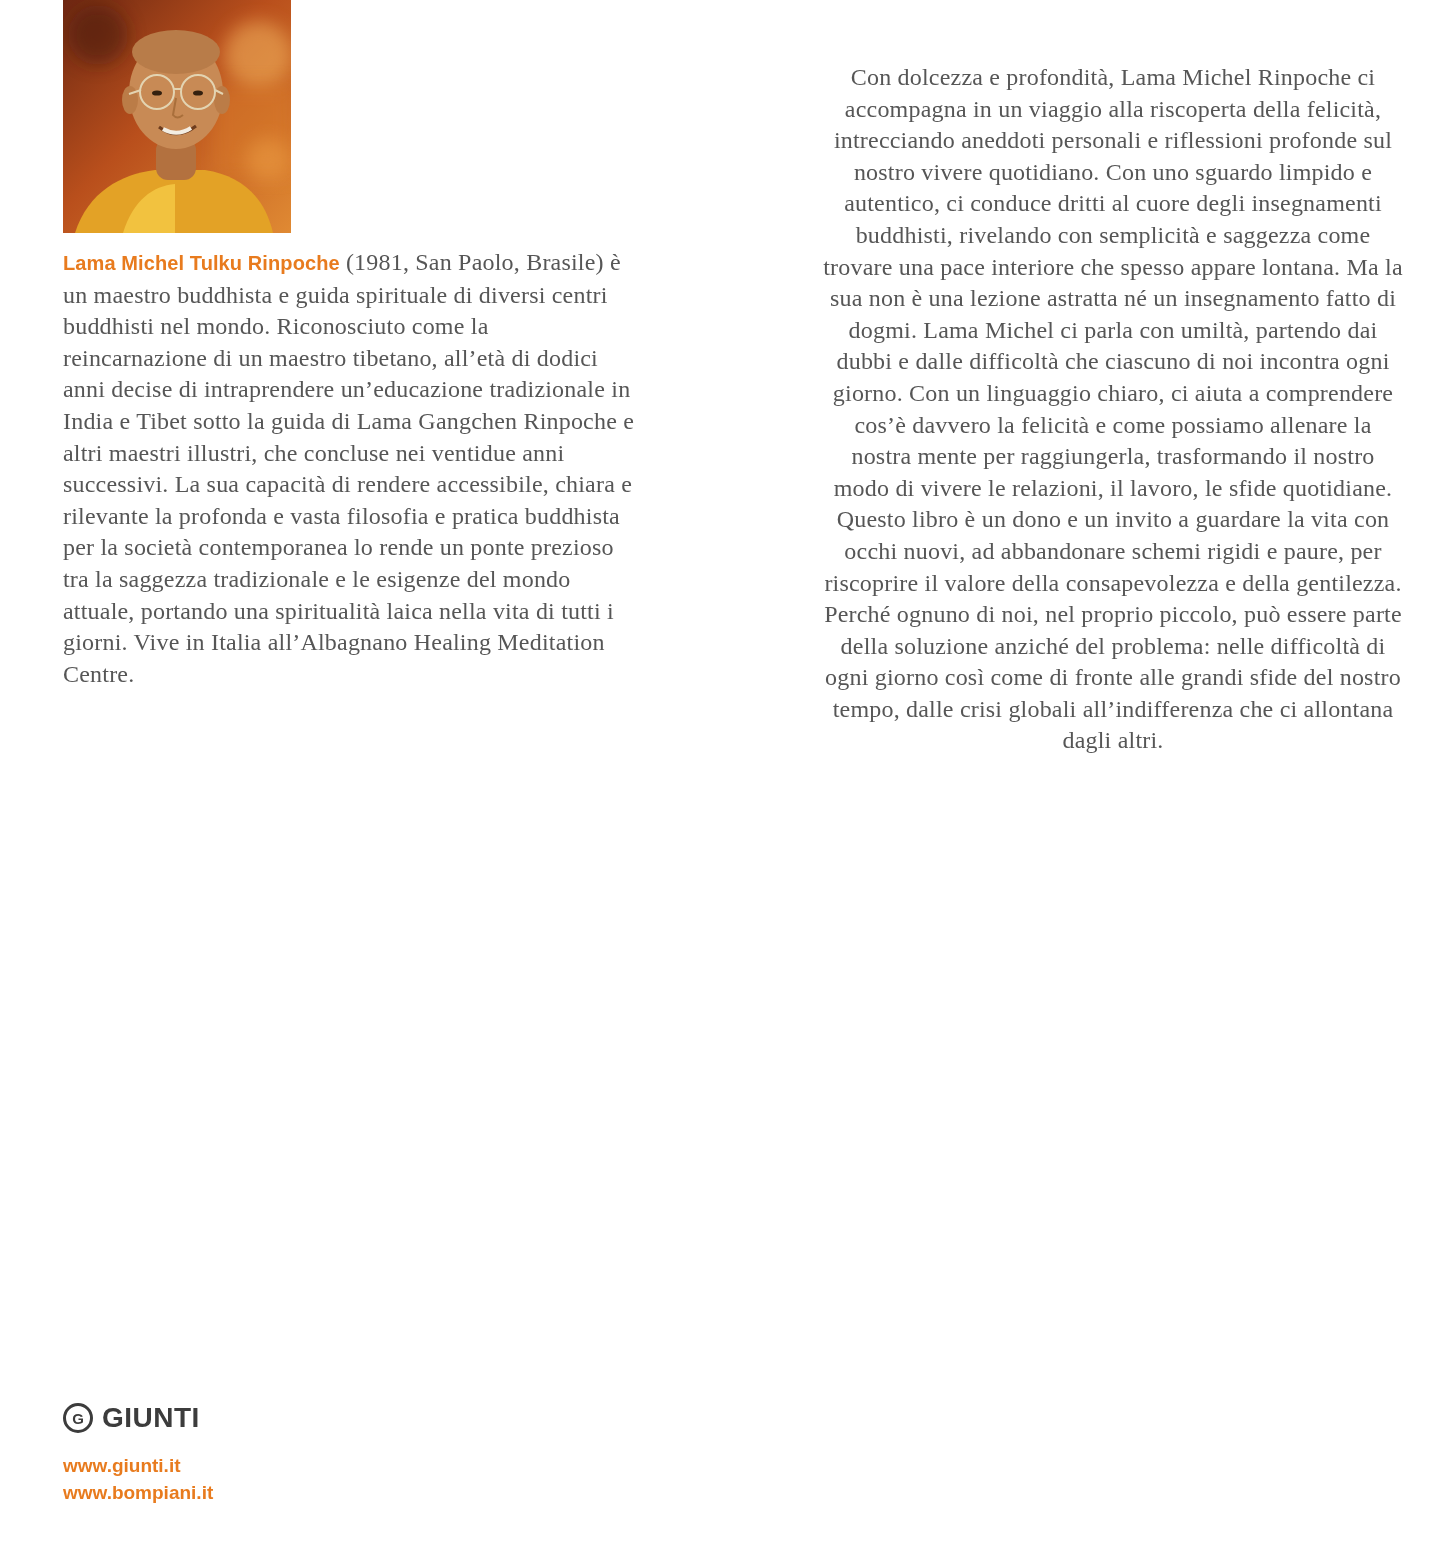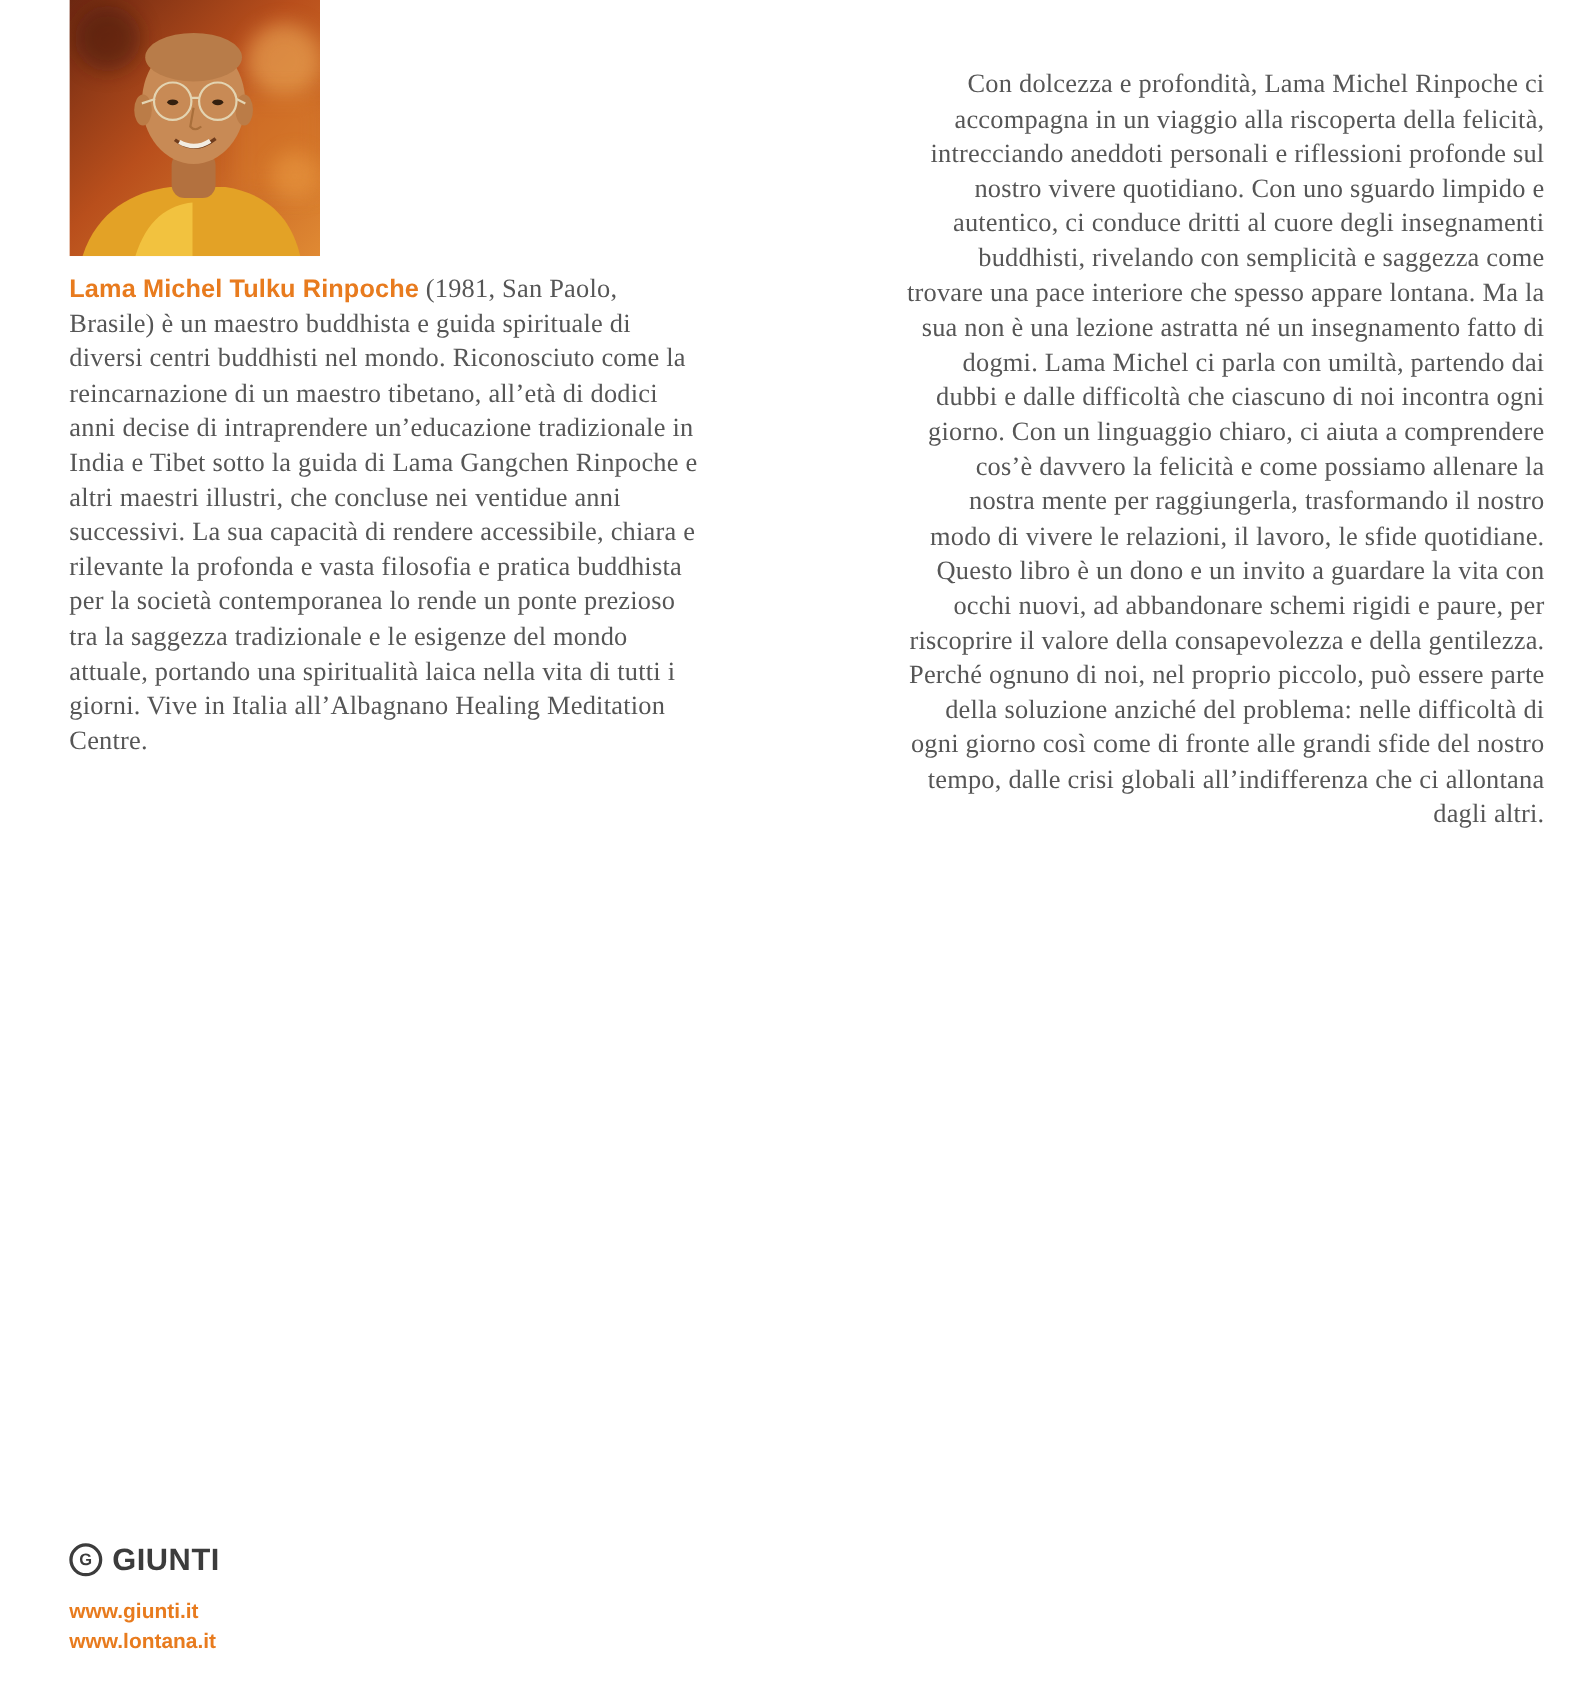--- a/index.html
+++ b/index.html
@@ -33,33 +33,33 @@
     font-size: 24px;
     line-height: 31.6px;
     color: #565656;
     letter-spacing: 0.2px;
     text-align: left;
   }
   .author-name {
     font-family: "Liberation Sans", sans-serif;
     font-weight: bold;
     color: #e87b1e;
-    font-size: 23px;
+    font-size: 20px;
     letter-spacing: 0.1px;
   }
   .right-col {
     position: absolute;
     left: 822px;
     top: 62px;
     width: 582px;
     font-size: 24px;
     line-height: 31.6px;
     color: #565656;
     letter-spacing: 0.2px;
-    text-align: right;
+    text-align: center;
   }
 
   .footer {
     position: absolute;
     left: 63px;
     top: 1402px;
   }
   .giunti-logo {
     display: inline-flex;
     align-items: center;
@@ -155,17 +155,17 @@
     <span>Con dolcezza e profondità, Lama Michel Rinpoche ci accompagna in un viaggio alla riscoperta della felicità, intrecciando aneddoti personali e riflessioni profonde sul nostro vivere quotidiano. Con uno sguardo limpido e autentico, ci conduce dritti al cuore degli insegnamenti buddhisti, rivelando con semplicità e saggezza come trovare una pace interiore che spesso appare lontana. Ma la sua non è una lezione astratta né un insegnamento fatto di dogmi. Lama Michel ci parla con umiltà, partendo dai dubbi e dalle difficoltà che ciascuno di noi incontra ogni giorno. Con un linguaggio chiaro, ci aiuta a comprendere cos’è davvero la felicità e come possiamo allenare la nostra mente per raggiungerla, trasformando il nostro modo di vivere le relazioni, il lavoro, le sfide quotidiane. Questo libro è un dono e un invito a guardare la vita con occhi nuovi, ad abbandonare schemi rigidi e paure, per riscoprire il valore della consapevolezza e della gentilezza. Perché ognuno di noi, nel proprio piccolo, può essere parte della soluzione anziché del problema: nelle difficoltà di ogni giorno così come di fronte alle grandi sfide del nostro tempo, dalle crisi globali all’indifferenza che ci allontana dagli altri.</span>
   </div>
 
   <div class="footer">
     <div class="giunti-logo">
       <span class="logo-circle">G</span>
       <span class="logo-word">GIUNTI</span>
     </div>
     <div class="urls">
       <div class="url-line">www.giunti.it</div>
-      <div class="url-line">www.lontana.it</div>
+      <div class="url-line">www.bompiani.it</div>
     </div>
   </div>
 
 </div>
 
 </body></html>

